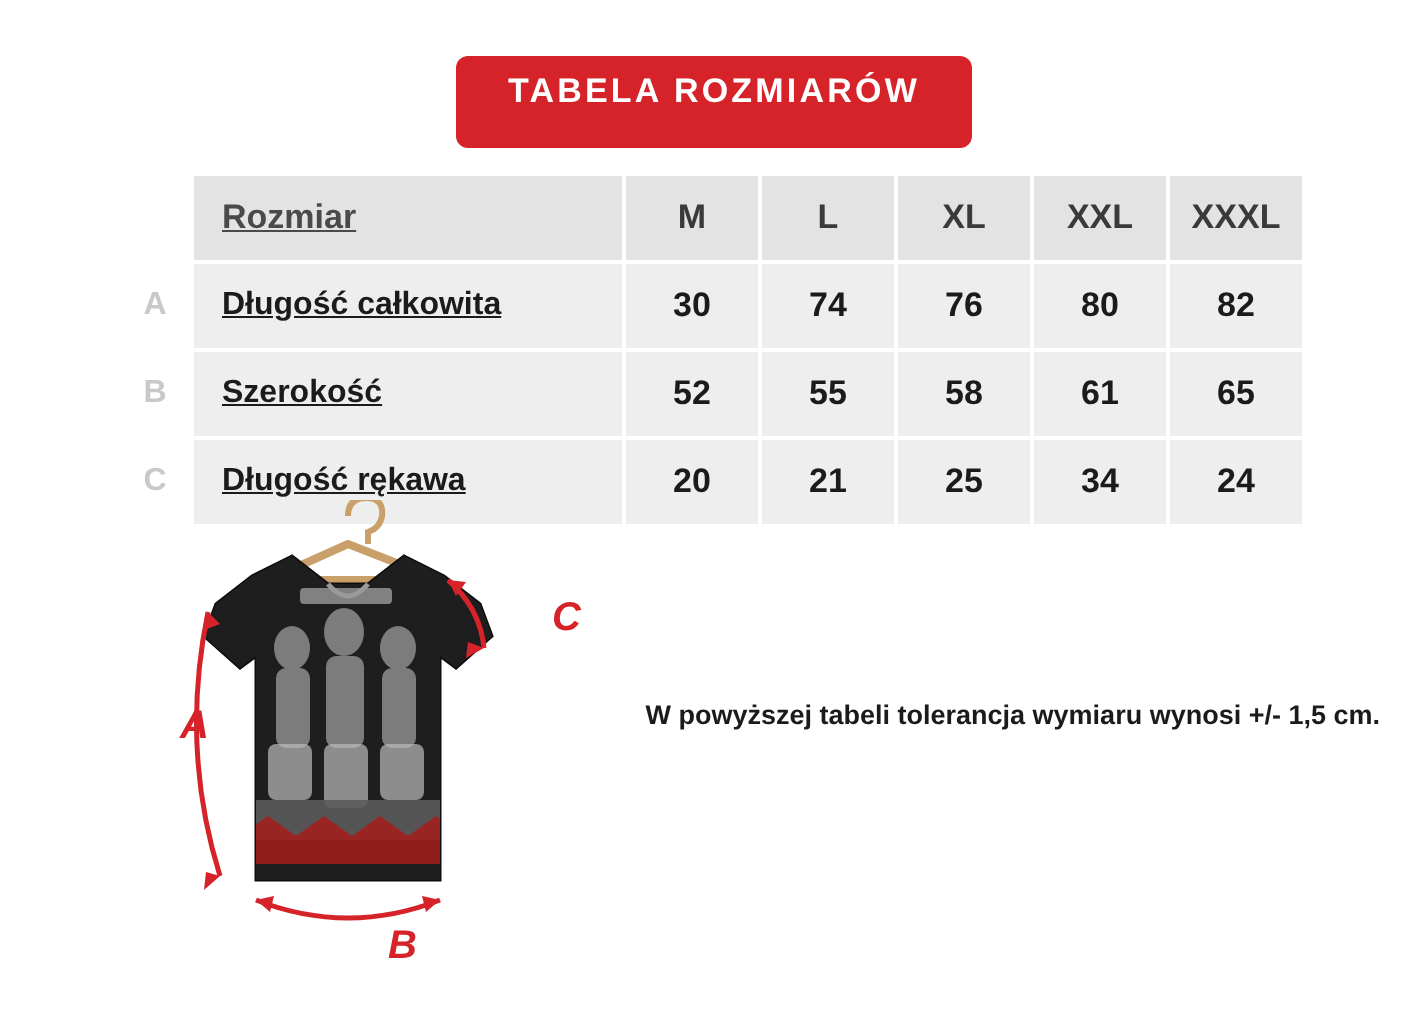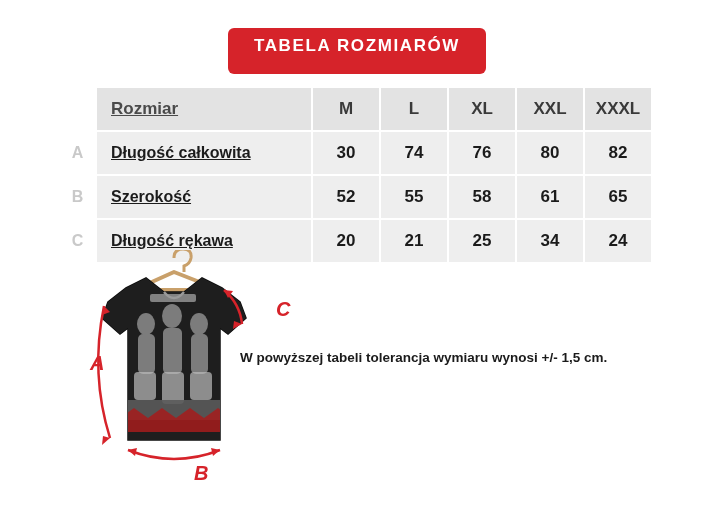--- a/index.html
+++ b/index.html
@@ -106,21 +106,21 @@
     width: 220px;
     height: 240px;
   }
 
   
   .note {
     position: absolute;
     left: 240px;
     top: 98px;
     width: 450px;
-    text-align: left;
+    text-align: right;
     font-size: 13.5px;
     font-weight: bold;
     color: #1b1b1b;
     line-height: 1.55;
   }
 
   
   .meas-letter {
     position: absolute;
     color: #d6232a;

